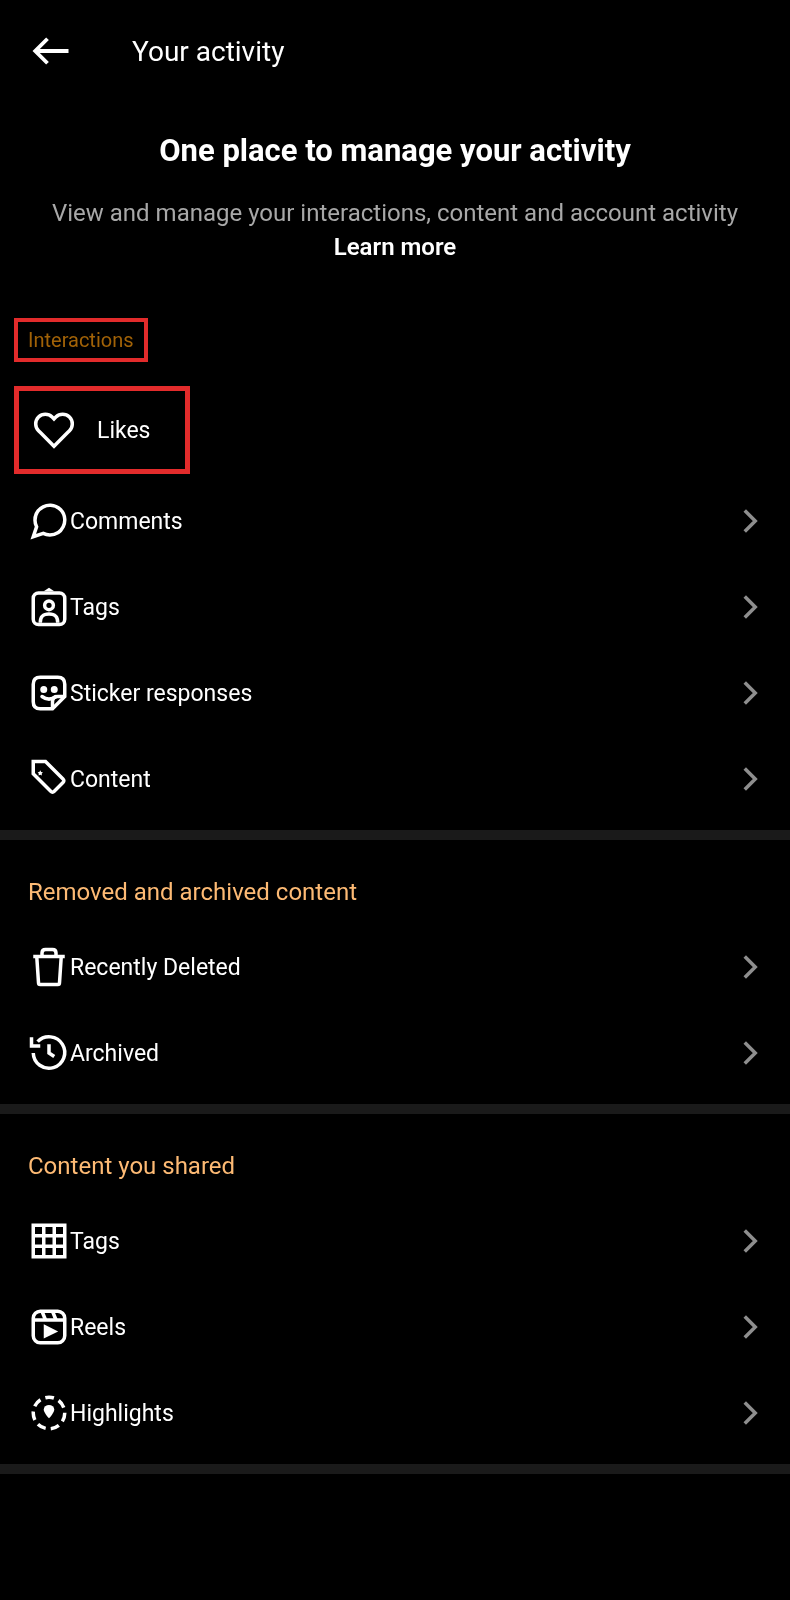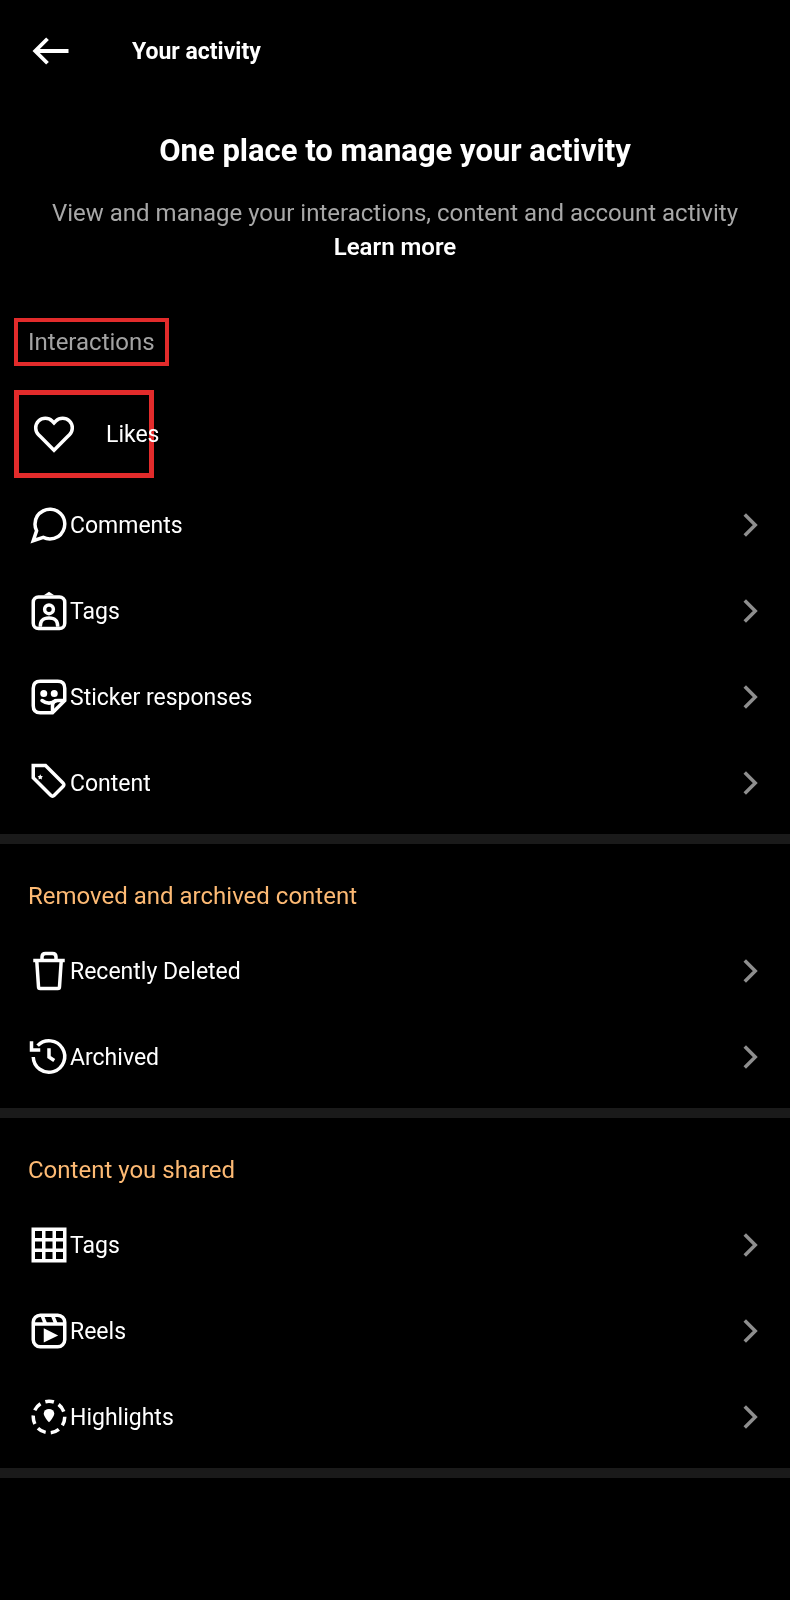--- a/index.html
+++ b/index.html
@@ -26,22 +26,22 @@
       height: 42px;
       display: flex;
       align-items: center;
       justify-content: center;
     }
     .back-arrow svg {
       width: 42px;
       height: 42px;
     }
     .header-title {
-      font-size: 23px;
-      font-weight: 700;
+      font-size: 28px;
+      font-weight: 400;
     }
     .intro {
       text-align: center;
       padding: 40px 30px 50px 30px;
     }
     .intro-title {
       font-size: 31px;
       font-weight: 700;
       margin-bottom: 28px;
     }
@@ -49,41 +49,41 @@
       font-size: 24px;
       color: #a8a8a8;
       line-height: 1.4;
       text-align: center;
     }
     .learn-more {
       color: #fff;
       font-weight: 600;
     }
     .section-header {
-      font-size: 24px;
-      color: #a3a3a3;
+      font-size: 20px;
+      color: #a16207;
       padding: 10px 28px 20px 28px;
     }
     .section-header.boxed {
       display: inline-block;
       border: 4px solid #e22b2b;
       padding: 6px 10px 6px 10px;
       margin: 4px 0 20px 14px;
     }
     .list-item {
       display: flex;
       align-items: center;
       padding: 22px 28px;
     }
     .list-item.boxed {
       border: 5px solid #e22b2b;
       margin: 4px 0 4px 14px;
       padding: 18px 14px 18px 14px;
-      width: 140px;
-      gap: 31px;
+      width: 176px;
+      gap: 22px;
     }
     .icon {
       width: 42px;
       height: 42px;
       display: flex;
       align-items: center;
       justify-content: center;
       flex-shrink: 0;
     }
     .icon svg {

